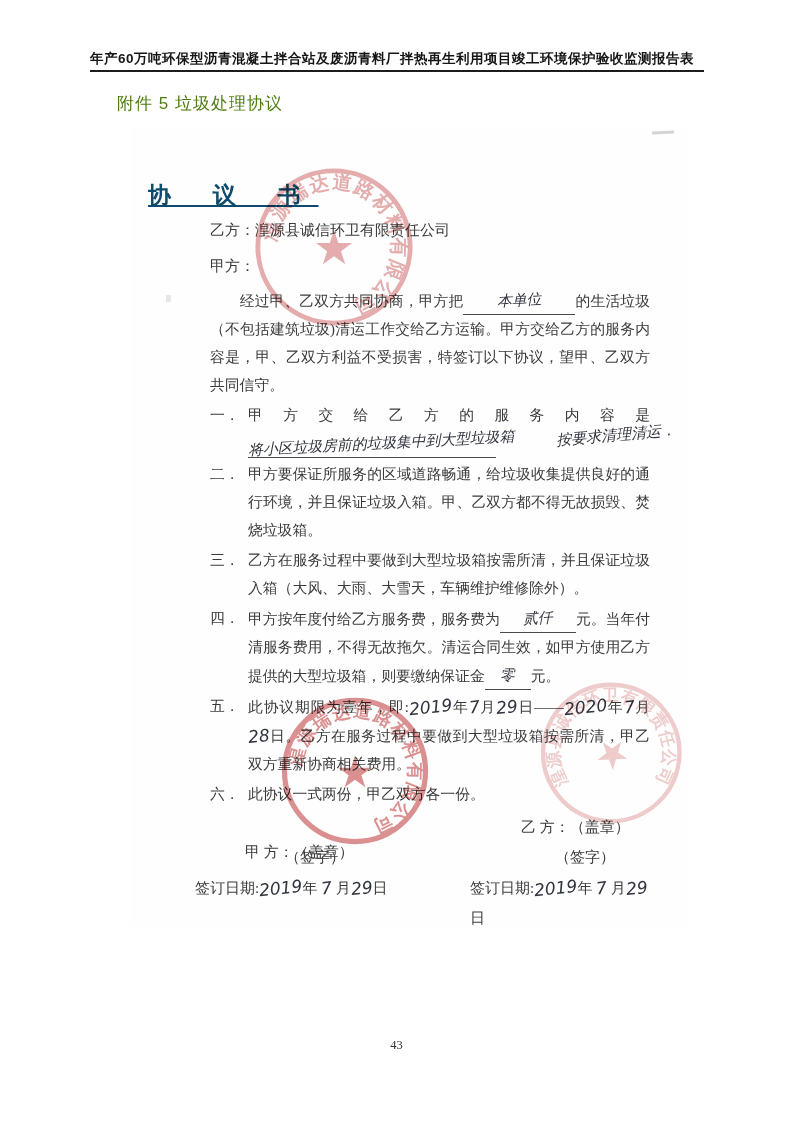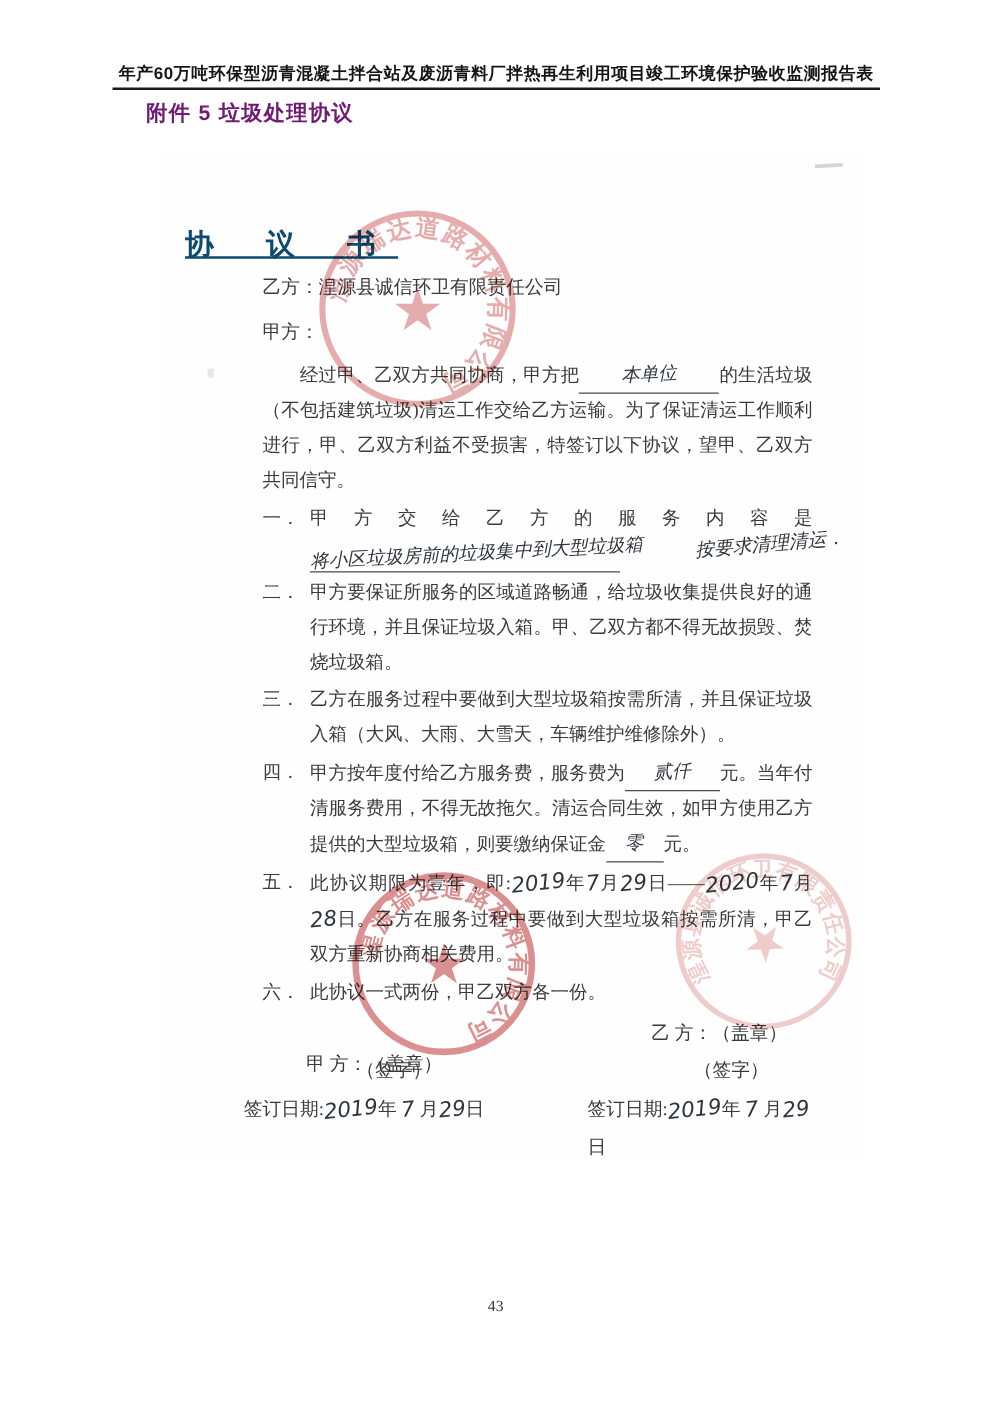--- a/index.html
+++ b/index.html
@@ -4,28 +4,28 @@
 <style>
   html,body { margin:0; padding:0; }
   .page {
     position:relative; width:793px; height:1122px; background:#ffffff;
     font-family:"Liberation Serif","DejaVu Serif",serif; color:#2e2e2e;
     overflow:hidden;
   }
   
   .report-header {
     position:absolute; left:90px; top:50px; width:614px;
-    text-align:center; font-family:"Liberation Sans","DejaVu Sans",sans-serif;
+    text-align:left; font-family:"Liberation Sans","DejaVu Sans",sans-serif;
     font-weight:bold; font-size:13.5px; color:#151515; letter-spacing:0.5px;
   }
   .header-rule { position:absolute; left:90px; top:70px; width:614px; height:2px; background:#1c1c1c; }
   .attachment-heading {
-    position:absolute; left:117px; top:79px;
+    position:absolute; left:117px; top:92px;
     font-family:"Liberation Sans","DejaVu Sans",sans-serif;
-    font-size:17px; color:#701a75; letter-spacing:1px;font-weight:bold;
+    font-size:17px; color:#4d7c0f; letter-spacing:1px;
   }
   
   .scan { position:absolute; left:130px; top:126px; width:560px; height:800px; background:#fffefe; }
   .doc-title {
     margin-top:54px; height:32px; line-height:32px; text-align:left;
     font-size:23px; font-weight:bold; letter-spacing:18px; text-indent:18px; color:#0c4a6e;text-decoration:underline;
   }
   .content { padding:0 40px 0 80px; font-size:14.8px; color:#3a3a3a; }
   .party-line { line-height:36px; font-size:15px; }
   .intro { line-height:28px; text-align:justify; margin-top:2px; }
@@ -86,21 +86,21 @@
     <div class="content">
 
       <div class="party-line">
         <span>乙方：</span><span>湟源县诚信环卫有限责任公司</span>
       </div>
       <div class="party-line">
         <span>甲方：</span><span></span>
       </div>
 
       <div class="intro">
-        <span class="intro-indent"></span><span>经过甲、乙双方共同协商，甲方把</span><span class="blank blank-intro"><span class="hw">本单位</span></span><span>的生活垃圾（不包括建筑垃圾)清运工作交给乙方运输。为了保证清运工作顺利进行，甲、乙双方利益不受损害，特签订以下协议，望甲、乙双方共同信守。</span>
+        <span class="intro-indent"></span><span>经过甲、乙双方共同协商，甲方把</span><span class="blank blank-intro"><span class="hw">本单位</span></span><span>的生活垃圾（不包括建筑垃圾)清运工作交给乙方运输。甲方交给乙方的服务内容是，甲、乙双方利益不受损害，特签订以下协议，望甲、乙双方共同信守。</span>
       </div>
 
       <div class="clause">
         <span class="clause-num">一．</span>
         <span class="clause-body">
           <span>甲方交给乙方的服务内容是</span><span class="blank blank-long"><span class="hw">将小区垃圾房前的垃圾集中到大型垃圾箱</span></span>
           <span class="hw hw-over hw-line2">按要求清理清运．</span>
         </span>
       </div>
 

